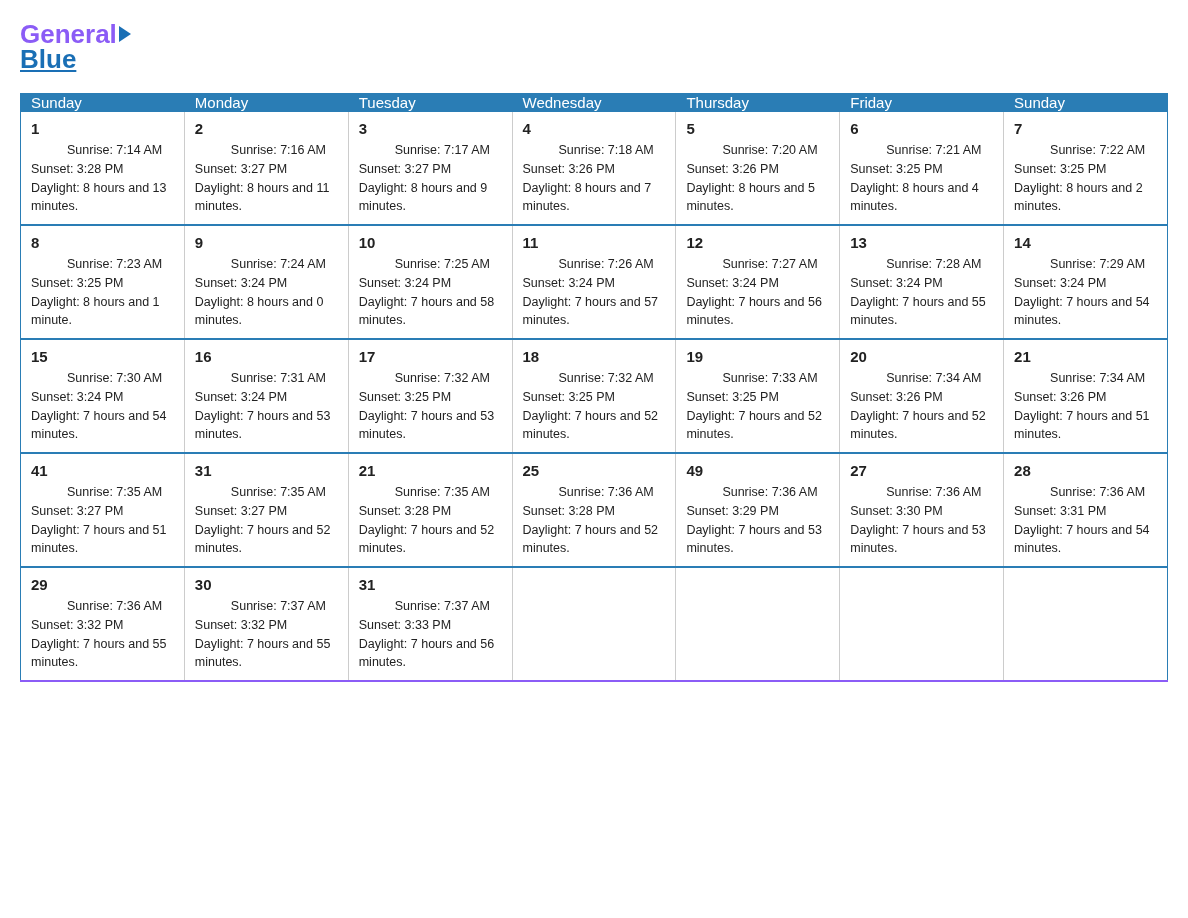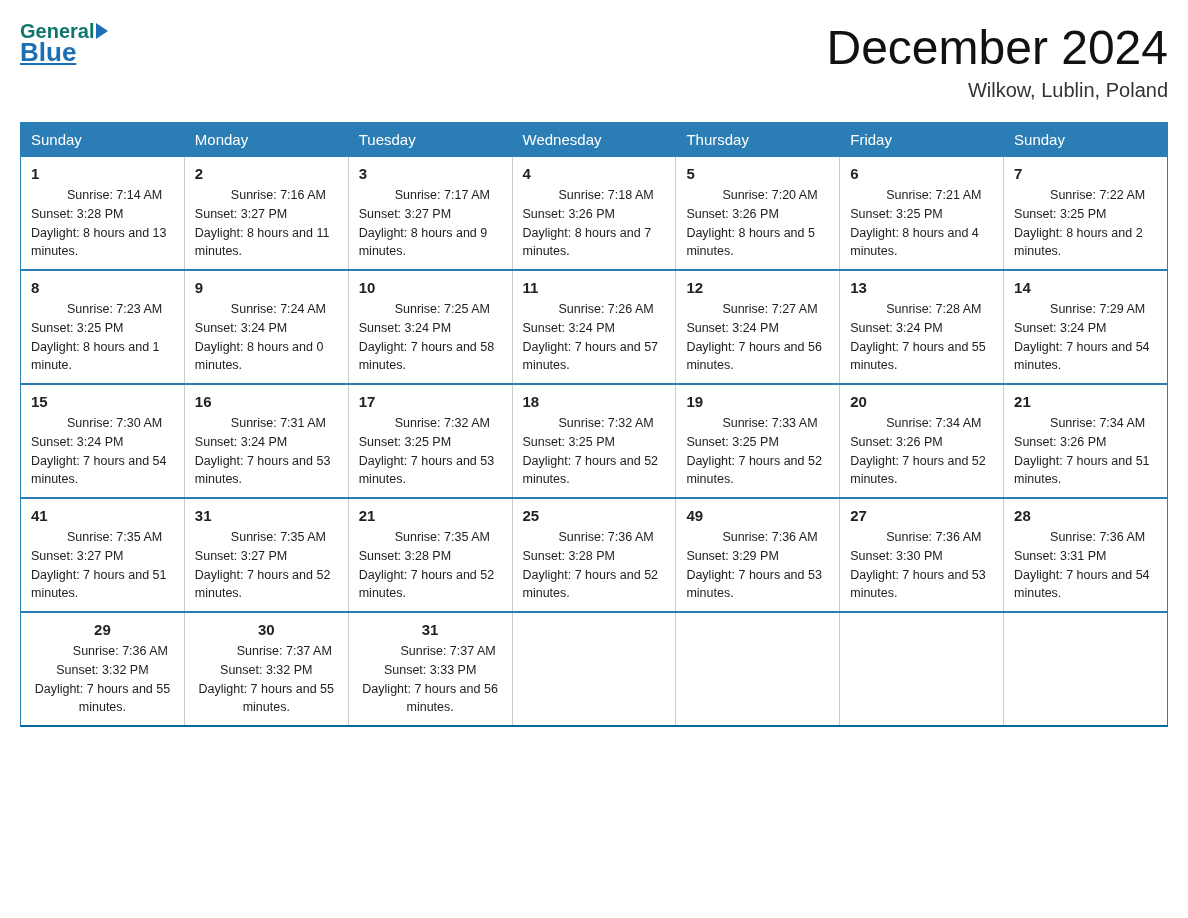--- a/index.html
+++ b/index.html
@@ -40,21 +40,21 @@
       width: 100%;
       border-collapse: collapse;
     }
     thead tr {
       background-color: #2a7db5;
     }
     thead th {
       color: #fff;
       font-size: 15px;
       font-weight: normal;
-      padding: 8px 10px;
+      padding: 0 10px;
       text-align: left;
       border: 1px solid #2a7db5;
     }
     tbody tr {
       border-bottom: 2px solid #2a7db5;
     }
     tbody td {
       vertical-align: top;
       padding: 8px 10px;
       font-size: 13px;
@@ -76,31 +76,30 @@
       margin-bottom: 4px;
       display: block;
     }
     .day-info {
       font-size: 12.5px;
       line-height: 1.5;
       color: #222;
       margin-left: 36px;
     }
     tbody tr:last-child {
-      border-bottom: 2px solid #0369a1;
-      text-align: center;
+      border-bottom: 2px solid #8b5cf6;
     }
     .logo-row {
       display: flex;
       align-items: center;
     }
     .logo-text-general {
-      font-size: 20px;
-      font-weight: bold;
-      color: #0f766e;
+      font-size: 26px;
+      font-weight: bold;
+      color: #8b5cf6;
     }
     .logo-arrow {
       display: inline-block;
       width: 0;
       height: 0;
       border-left: 12px solid #1a6fb5;
       border-top: 8px solid transparent;
       border-bottom: 8px solid transparent;
       margin-left: 2px;
     }
@@ -115,24 +114,20 @@
 </head>
 <body>
 
 <div class="header">
   <div class="logo">
     <div class="logo-row">
       <span class="logo-text-general">General</span>
       <span class="logo-arrow"></span>
     </div>
     <div class="logo-line2">Blue</div>
-  </div>
-  <div class="title-block">
-    <div class="month-title">December 2024</div>
-    <div class="location">Wilkow, Lublin, Poland</div>
   </div>
 </div>
 
 <table>
   <thead>
     <tr>
     <th>Sunday</th>
         <th>Monday</th>
         <th>Tuesday</th>
         <th>Wednesday</th>

